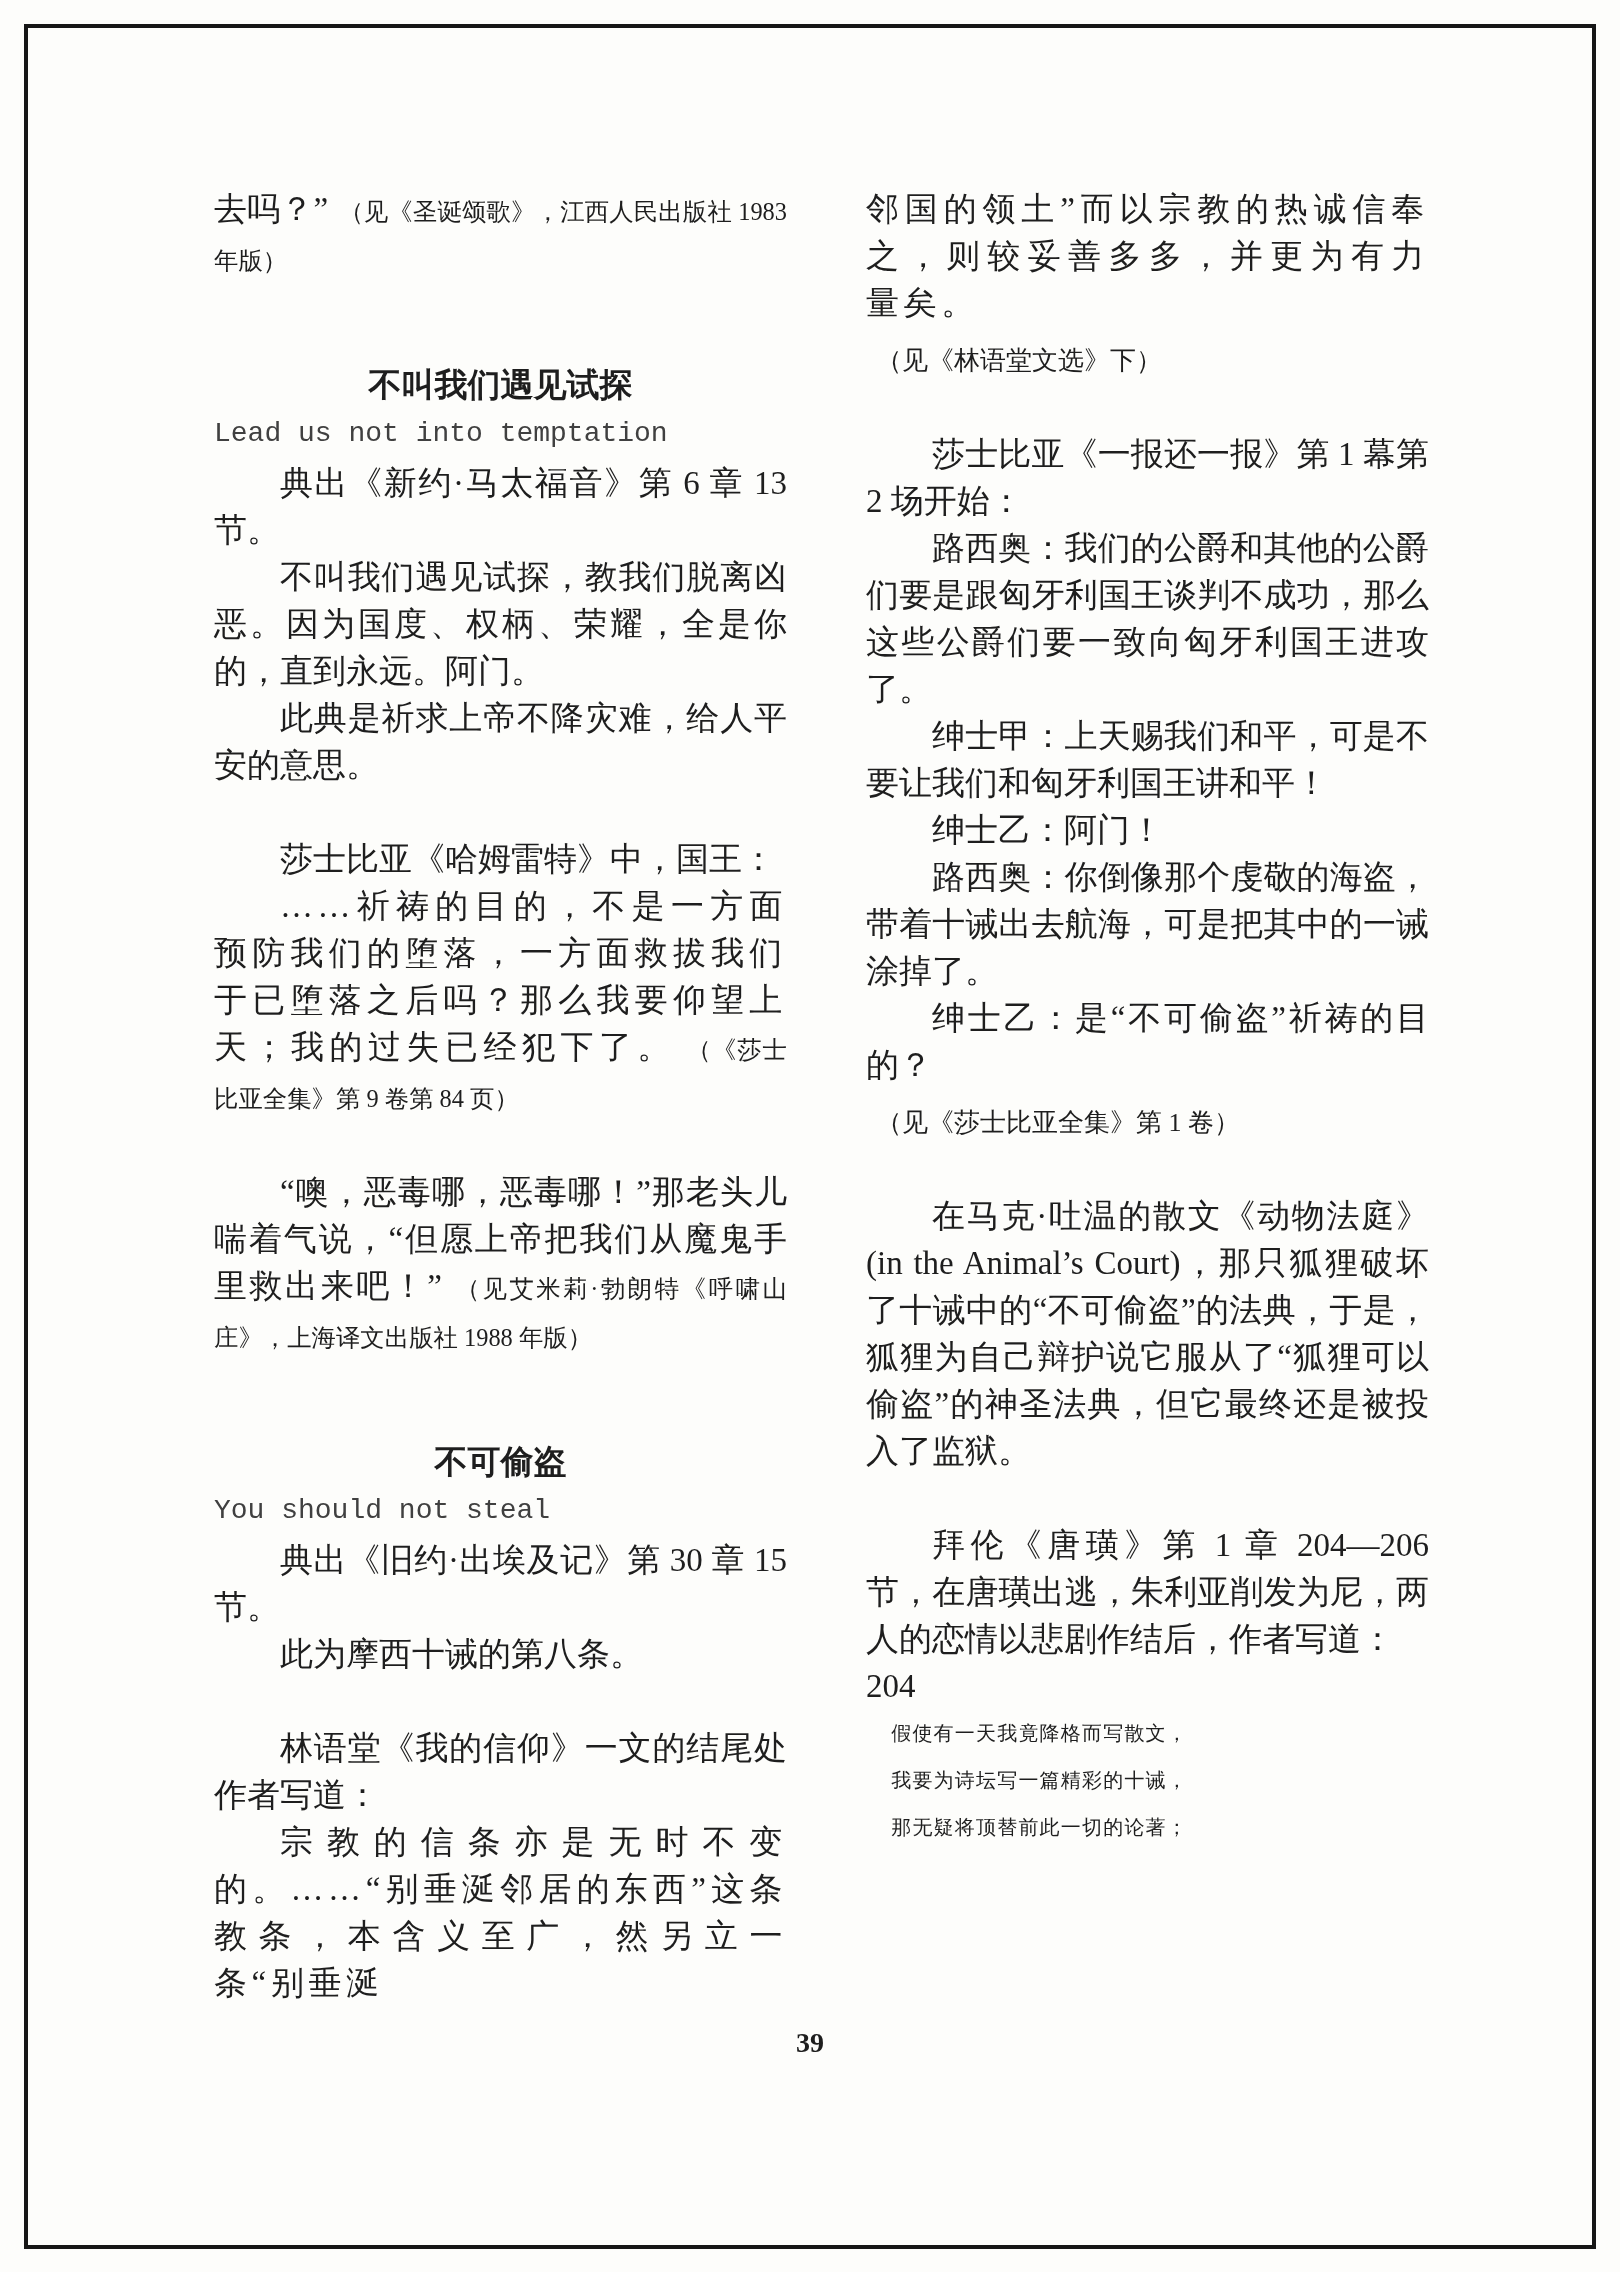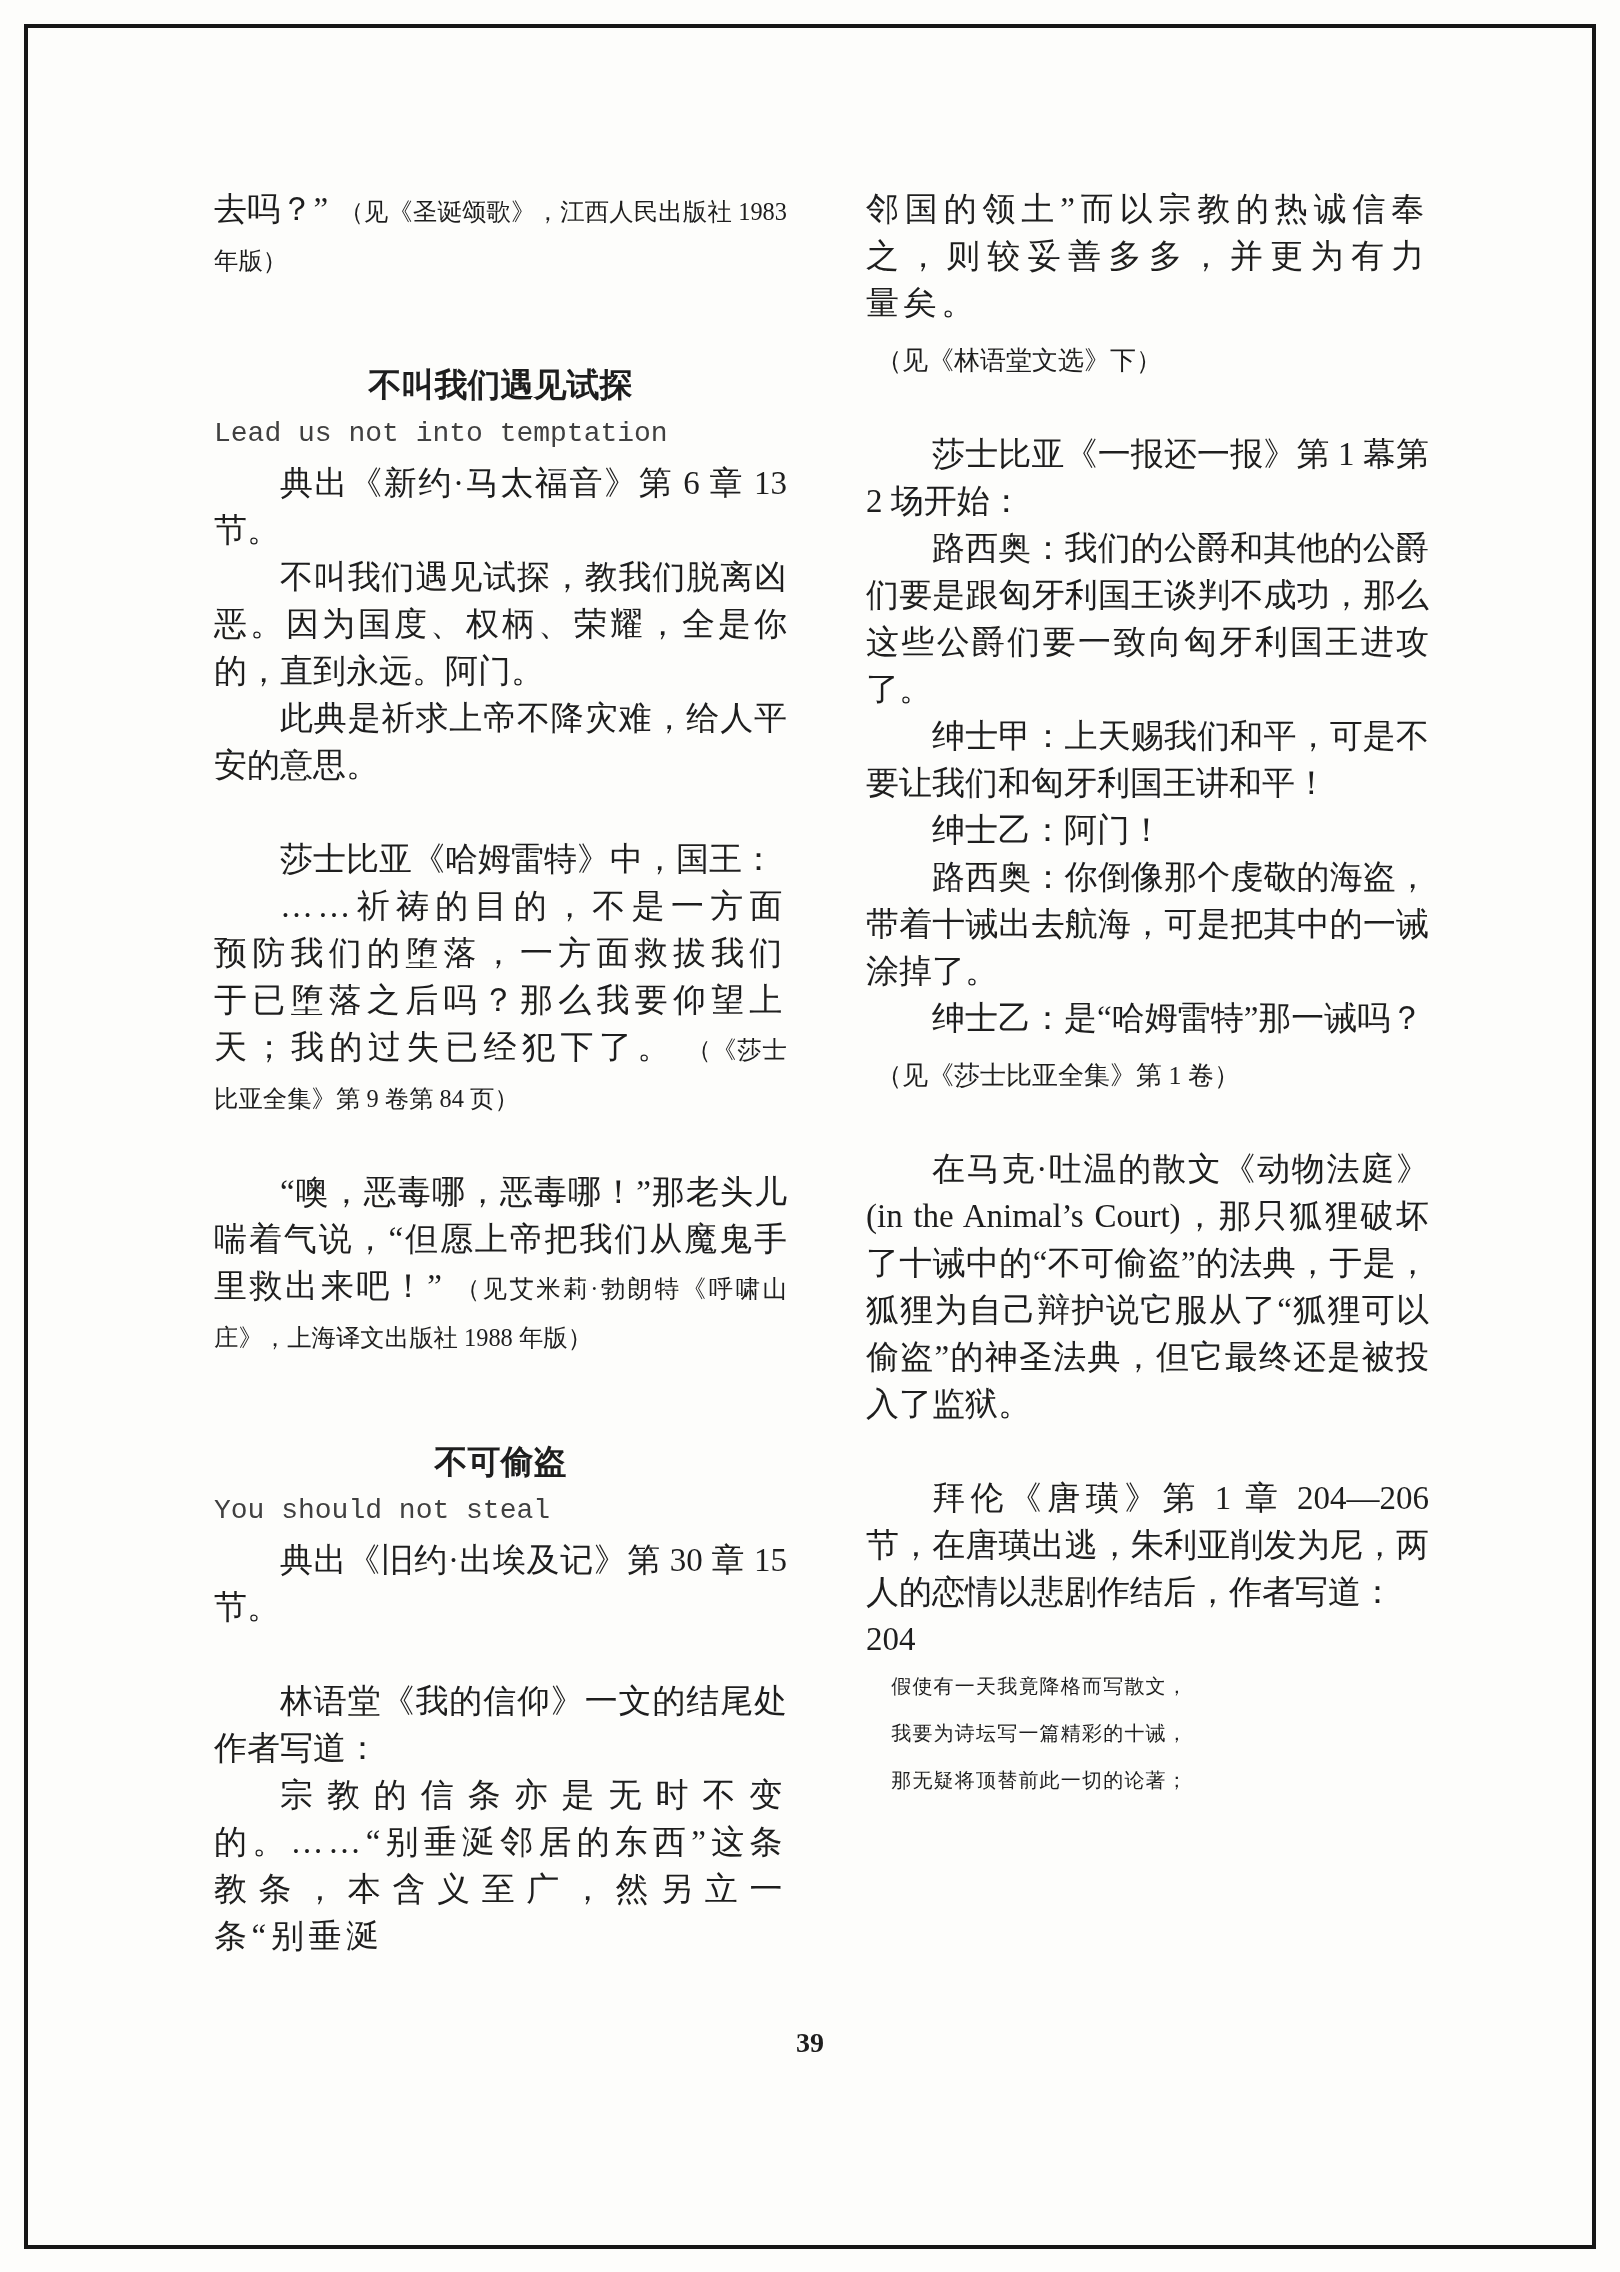--- a/index.html
+++ b/index.html
@@ -129,38 +129,39 @@
 
       <p class="para gap">莎士比亚《哈姆雷特》中，国王：</p>
       <p class="para kai"><span>……祈祷的目的，不是一方面预防我们的堕落，一方面救拔我们于已堕落之后吗？那么我要仰望上天；我的过失已经犯下了。</span><span class="cite">（《莎士比亚全集》第 9 卷第 84 页）</span></p>
 
       <p class="para gap"><span>“噢，恶毒哪，恶毒哪！”那老头儿喘着气说，“但愿上帝把我们从魔鬼手里救出来吧！”</span><span class="cite">（见艾米莉·勃朗特《呼啸山庄》，上海译文出版社 1988 年版）</span></p>
 
       <h2 class="entry-heading">不可偷盗</h2>
       <p class="entry-english">You should not steal</p>
 
       <p class="para">典出《旧约·出埃及记》第 30 章 15 节。</p>
+      <p class="para">此为摩西十诫的第八条。</p>
 
       <p class="para gap">林语堂《我的信仰》一文的结尾处作者写道：</p>
       <p class="para kai">宗教的信条亦是无时不变的。……“别垂涎邻居的东西”这条教条，本含义至广，然另立一条“别垂涎</p>
 
     </div>
 
     <div class="col col-right">
 
       <p class="para noindent kai">邻国的领土”而以宗教的热诚信奉之，则较妥善多多，并更为有力量矣。</p>
       <p class="cite-line">（见《林语堂文选》下）</p>
 
       <p class="para gap">莎士比亚《一报还一报》第 1 幕第 2 场开始：</p>
 
       <p class="para">路西奥：我们的公爵和其他的公爵们要是跟匈牙利国王谈判不成功，那么这些公爵们要一致向匈牙利国王进攻了。</p>
       <p class="para">绅士甲：上天赐我们和平，可是不要让我们和匈牙利国王讲和平！</p>
       <p class="para">绅士乙：阿门！</p>
       <p class="para">路西奥：你倒像那个虔敬的海盗，带着十诫出去航海，可是把其中的一诫涂掉了。</p>
-      <p class="para">绅士乙：是“哈姆雷特”那一诫吗？</p>
+      <p class="para">绅士乙：是“不可偷盗”祈祷的目的？</p>
       <p class="cite-line">（见《莎士比亚全集》第 1 卷）</p>
 
       <p class="para gap">在马克·吐温的散文《动物法庭》(in the Animal’s Court)，那只狐狸破坏了十诫中的“不可偷盗”的法典，于是，狐狸为自己辩护说它服从了“狐狸可以偷盗”的神圣法典，但它最终还是被投入了监狱。</p>
 
       <p class="para gap">拜伦《唐璜》第 1 章 204—206 节，在唐璜出逃，朱利亚削发为尼，两人的恋情以悲剧作结后，作者写道：</p>
       <p class="stanza-number">204</p>
       <div class="verse">
         <p class="verse-line">假使有一天我竟降格而写散文，</p>
         <p class="verse-line">我要为诗坛写一篇精彩的十诫，</p>
         <p class="verse-line">那无疑将顶替前此一切的论著；</p>

